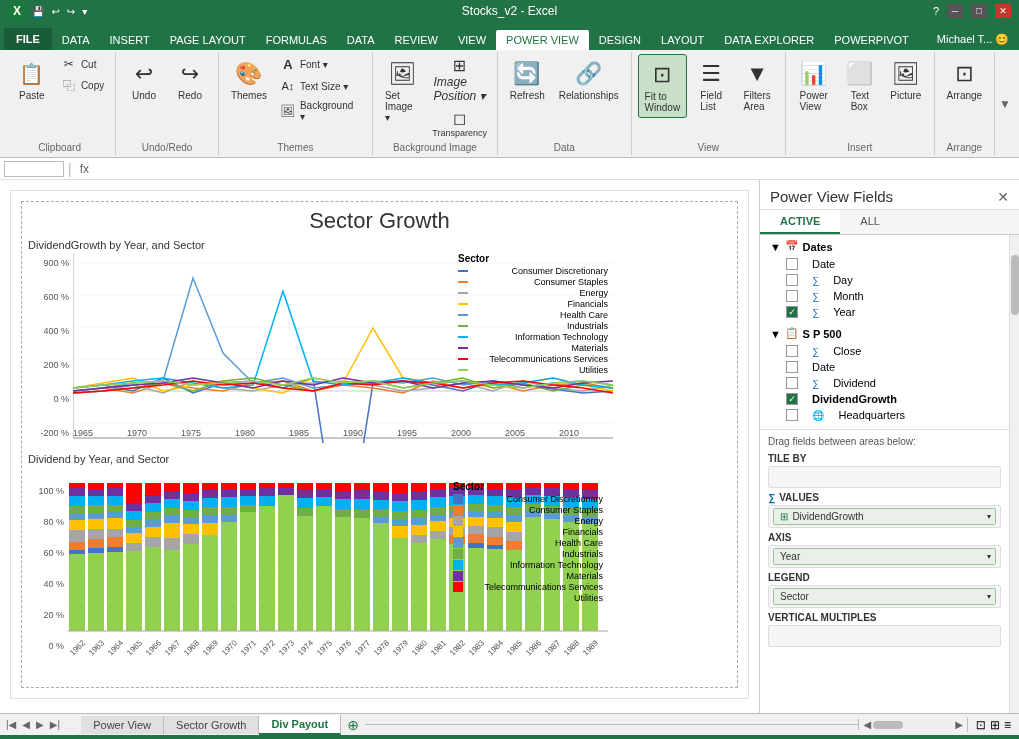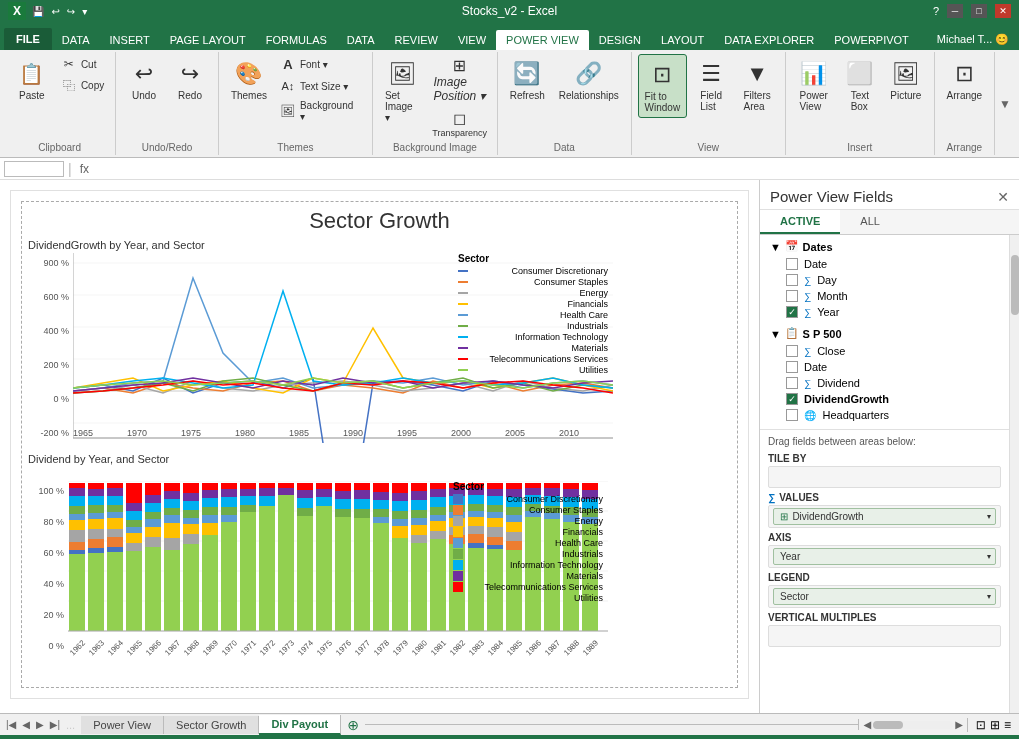--- a/index.html
+++ b/index.html
@@ -37,21 +37,21 @@
     .pv-panel { width: 260px; background: #fff; border-left: 1px solid #ccc; display: flex; flex-direction: column; overflow: hidden; }
     .pv-header { background: #fff; padding: 8px 10px 4px; display: flex; justify-content: space-between; align-items: center; border-bottom: 1px solid #e0e0e0; }
     .pv-title { font-size: 15px; font-weight: 300; color: #333; }
     .pv-close { cursor: pointer; color: #666; font-size: 14px; }
     .pv-tabs { display: flex; border-bottom: 1px solid #ccc; background: #f5f5f5; }
     .pv-tab { padding: 5px 20px; font-size: 11px; cursor: pointer; color: #555; }
     .pv-tab.active { background: #fff; border-bottom: 2px solid #217346; color: #217346; font-weight: bold; }
     .pv-scroll-area { overflow-y: auto; flex: 1; }
     .pv-section { padding: 2px 6px; }
     .pv-section-header { display: flex; align-items: center; gap: 4px; padding: 3px 4px; font-weight: bold; font-size: 11px; cursor: pointer; }
-    .pv-field-item { display: flex; align-items: center; gap: 6px; padding: 2px 8px 2px 20px; font-size: 11px; cursor: pointer; }
+    .pv-field-item { display: flex; align-items: center; gap: 14px; padding: 2px 8px 2px 20px; font-size: 11px; cursor: pointer; }
     .pv-checkbox { width: 12px; height: 12px; border: 1px solid #999; background: #fff; display: inline-flex; align-items: center; justify-content: center; font-size: 9px; }
     .pv-checkbox.checked { background: #217346; color: #fff; }
     .pv-drag-label { font-size: 10px; color: #555; padding: 6px 8px 2px; border-top: 1px solid #e0e0e0; margin-top: 4px; }
     .pv-area { margin: 4px 8px; }
     .pv-area-label { font-size: 10px; font-weight: bold; color: #333; margin-bottom: 2px; display: flex; align-items: center; gap: 4px; }
     .pv-drop-zone { background: #f5f5f5; border: 1px solid #ddd; min-height: 22px; border-radius: 2px; display: flex; align-items: center; padding: 2px 4px; font-size: 10px; color: #888; }
     .pv-field-tag { background: #e8f0e8; border: 1px solid #a0c0a0; border-radius: 2px; padding: 2px 20px 2px 6px; font-size: 10px; color: #333; position: relative; display: inline-flex; align-items: center; width: 100%; }
     .pv-field-tag-arrow { position: absolute; right: 4px; font-size: 8px; }
     .pv-sigma { color: #0070c0; font-size: 10px; }
 

